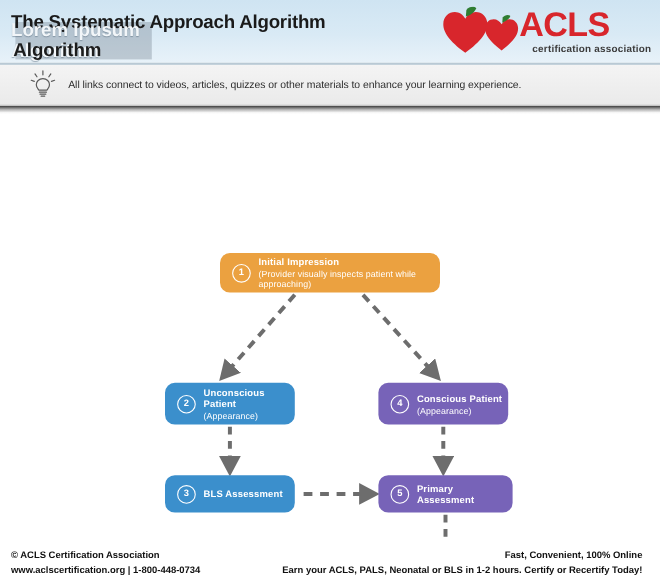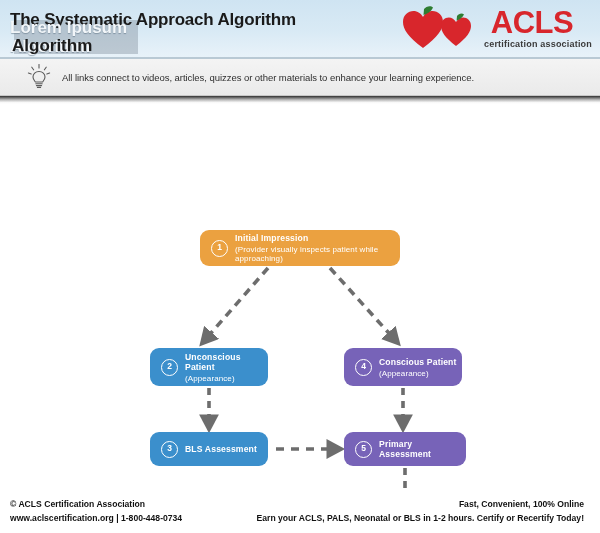--- a/index.html
+++ b/index.html
@@ -76,21 +76,21 @@
     top: 3px;
     display: flex;
     align-items: center;
     height: 50px;
     z-index: 3;
   }
   .logo-hearts { position: relative; width: 74px; height: 44px; }
   .logo-text-wrap {
     display: flex;
     flex-direction: column;
-    align-items: center;
+    align-items: flex-start;
     margin-left: -4px;
   }
   .logo-acls {
     font-family: "Liberation Sans", sans-serif;
     font-weight: bold;
     font-size: 31px;
     letter-spacing: -0.5px;
     color: #d8262c;
     line-height: 30px;
   }

